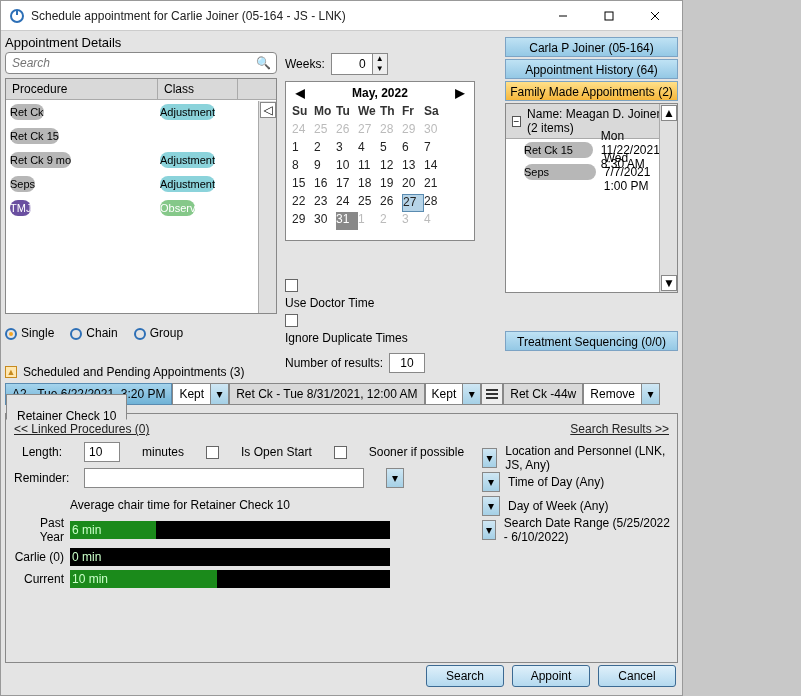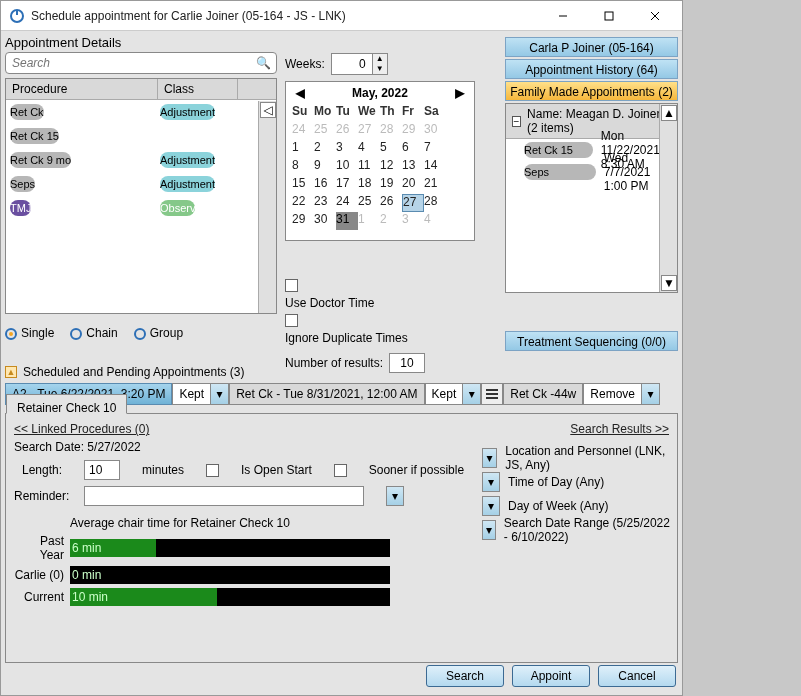--- a/index.html
+++ b/index.html
@@ -49,21 +49,21 @@
   .spinner-btns { display:flex; flex-direction:column; border-left:1px solid #888;}
   .spinner-btns div { width:14px; height:10px; font-size:8px; text-align:center; line-height:10px; background:#eee;}
   .calendar { margin-top:6px; border:1px solid #888; background:#fff; padding:4px 6px 10px 6px;}
   .cal-head { display:flex; justify-content:space-between; align-items:center; font-weight:bold; margin-bottom:4px;}
   .cal-nav { width:16px; text-align:center; cursor:pointer;}
   .cal-grid { display:grid; grid-template-columns:repeat(7, 22px); grid-auto-rows:18px; font-size:11px;}
   .cal-dow { font-weight:bold; color:#333;}
   .cal-day { color:#222;}
   .cal-day.other { color:#bbb;}
   .cal-day.sel { background:#b6d4e8; border:1px solid #5a8bb0;}
-  .cal-day.today{ background:#888; color:#000000;}
+  .cal-day.today{ background:#888; color:#ffffff;}
   .check-row { display:flex; gap:4px; margin-top:4px;flex-direction:column;}
   .chk { width:13px; height:13px; border:1px solid #666; background:#fff; display:inline-block;}
   .num-results { display:flex; align-items:center; gap:6px; margin-top:8px;}
   .small-input { width:36px; height:20px; border:1px solid #888; text-align:center; background:#fff;}
 
   
   .right-pane { position:absolute; left:504px; top:4px; right:4px;}
   .pi-title { font-size:13px;}
   .diamond { width:10px;height:10px; background:#2d4fd6; transform:rotate(45deg); display:inline-block; margin-left:4px; vertical-align:middle;}
   .band { height:20px; text-align:center; line-height:20px; border:1px solid #7ca3c4; margin-top:2px; font-size:12px;}
@@ -85,21 +85,21 @@
   .seg-blue { background:linear-gradient(#a5d4ed,#6fb2d6); border:1px solid #5a8bb0; padding:0 6px; height:22px; line-height:20px;}
   .seg-gray { background:#d9d9d9; border:1px solid #888; padding:0 6px; height:22px; line-height:20px;}
   .combo { height:22px; border:1px solid #888; background:#fff; display:flex; align-items:center;}
   .combo span.val { padding:0 6px 0 6px;}
   .combo .dd { width:18px; height:100%; background:linear-gradient(#cfe7f4,#a5d0e6); display:flex;align-items:center;justify-content:center; border-left:1px solid #888;}
   .hamb { width:22px;height:22px; border:1px solid #888; display:flex;flex-direction:column;justify-content:center;align-items:center; gap:2px; background:#eee;}
   .hamb div{ width:12px;height:2px;background:#333;}
 
   
   .ret-panel { position:absolute; left:4px; right:4px; top:382px; bottom:32px; border:1px solid #888; background:#e4e4e4;}
-  .tab { position:absolute; top:-20px; left:0; height:20px; border:1px solid #888; border-bottom:1px solid #e4e4e4; background:#e4e4e4; padding:4px 10px; line-height:18px;}
+  .tab { position:absolute; top:-20px; left:0; height:20px; border:1px solid #888; border-bottom:1px solid #e4e4e4; background:#e4e4e4; padding:12px 10px; line-height:18px;}
   .ret-inner { padding:8px 8px;}
   .link-row { display:flex; justify-content:space-between;}
   .link { text-decoration:underline; color:#222;}
   .form-row { display:flex; align-items:center; gap:22px; margin-top:6px;}
   .txt { height:20px; border:1px solid #888; background:#fff; padding:0 4px;}
   .dd-btn { width:18px;height:20px;background:linear-gradient(#cfe7f4,#a5d0e6);border:1px solid #888;display:flex;align-items:center;justify-content:center;}
   .avg-label{ margin-left:56px; margin-top:10px;}
   .bar-row { display:flex; align-items:center; margin-top:4px;}
   .bar-row .bl { width:56px; text-align:right; padding-right:6px;}
   .bar { width:320px; height:18px; background:#000; color:#caffc8; position:relative; font-size:11px; line-height:18px; padding-left:2px;}
@@ -336,21 +336,20 @@
       </div>
     </div>
 
     <div class="ret-panel">
       <div class="tab">Retainer Check 10</div>
       <div class="ret-inner">
         <div class="link-row">
           <span class="link">&lt;&lt; Linked Procedures (0)</span>
           <span class="link">Search Results &gt;&gt;</span>
         </div>
-        <div style="margin-top:4px;">Search Date: 5/27/2022</div>
         <div class="form-row">
           <span style="width:48px; text-align:right;">Length:</span>
           <input class="txt" style="width: 36px;" value="10">
           <span>minutes</span>
           <span class="chk"></span>
             <span>Is Open Start</span>
           <span class="chk"></span>
             <span>Sooner if possible</span>
         </div>
         <div class="form-row">

